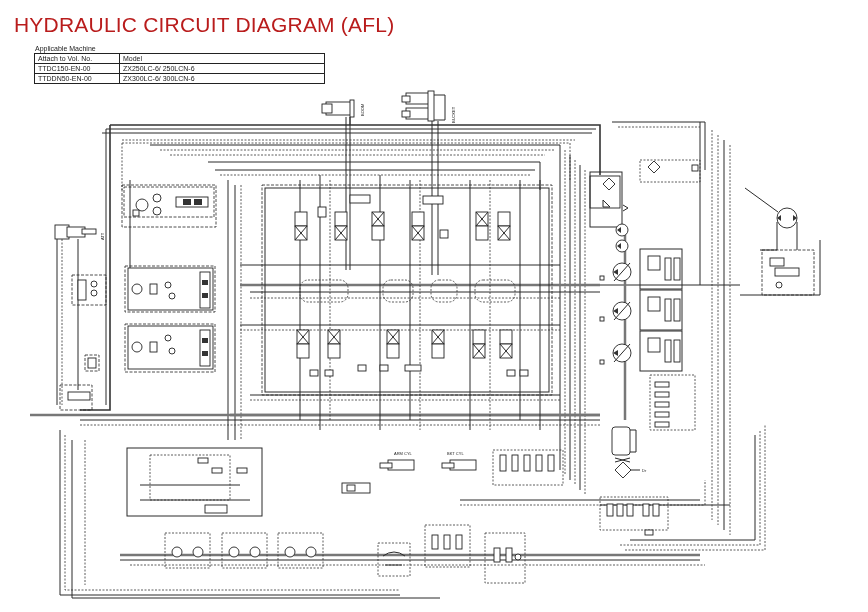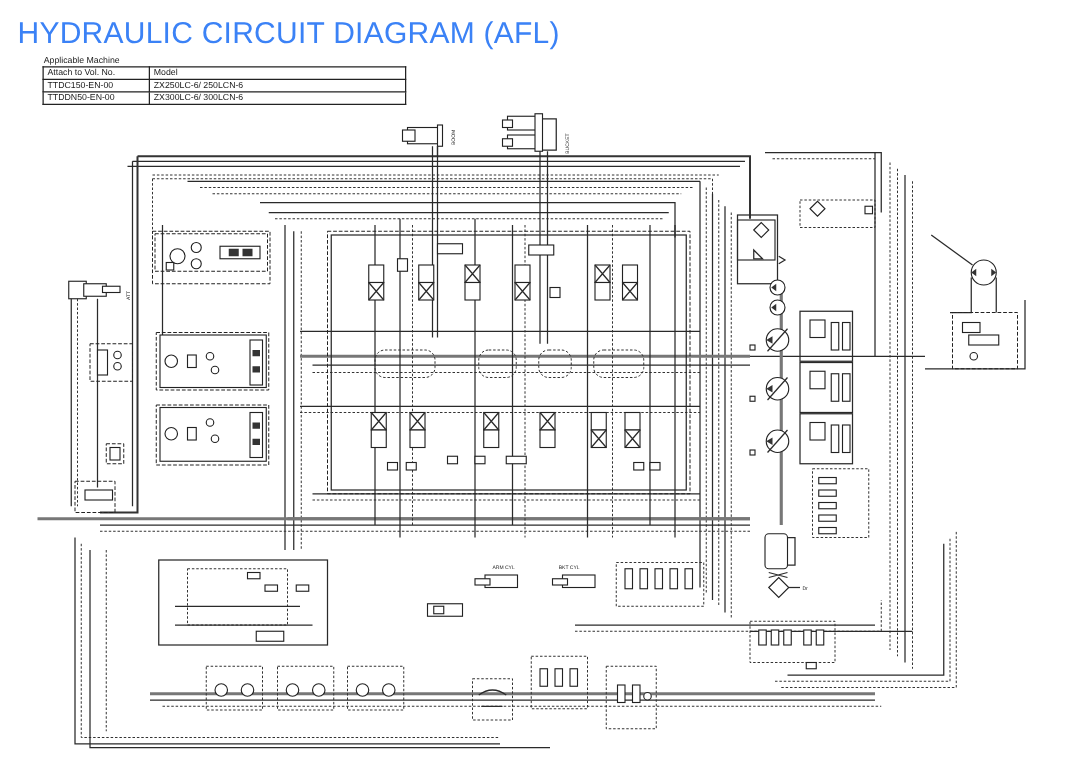--- a/index.html
+++ b/index.html
@@ -1,17 +1,17 @@
 <!DOCTYPE html>
 <html><head>
   <meta charset="utf-8">
   <style>
     html, body { margin: 0; padding: 0; background: #ffffff; }
     body { width: 868px; height: 612px; position: relative; overflow: hidden; font-family: "Liberation Sans", sans-serif; color: #1a1a1a; }
-    .title { position: absolute; left: 14px; top: 13px; font-size: 24px; letter-spacing: 0.2px; font-weight: normal; color: #3b82f6; text-align: right; }
+    .title { position: absolute; left: 14px; top: 13px; font-size: 21px; letter-spacing: 0.2px; font-weight: normal; color: #b91c1c; text-align: right; }
     .applic-caption { position: absolute; left: 35px; top: 45px; font-size: 7px; color: #222; }
     table.applic { position: absolute; left: 34px; top: 53px; border-collapse: collapse; font-size: 7px; width: 291px; }
     table.applic td { border: 1px solid #222; padding: 0 3px; height: 9px; line-height: 9px; white-space: nowrap; }
     table.applic td.c1 { width: 78px; }
     svg#schematic { position: absolute; left: 0; top: 0; }
     .ln { stroke: #2a2a2a; stroke-width: 1; fill: none; }
     .ln2 { stroke: #333; stroke-width: 1.6; fill: none; }
     .lg { stroke: #777; stroke-width: 2.5; fill: none; }
     .dash { stroke: #333; stroke-width: 0.8; fill: none; stroke-dasharray: 2 1.5; }
     .box { stroke: #222; stroke-width: 0.9; fill: #fff; }

